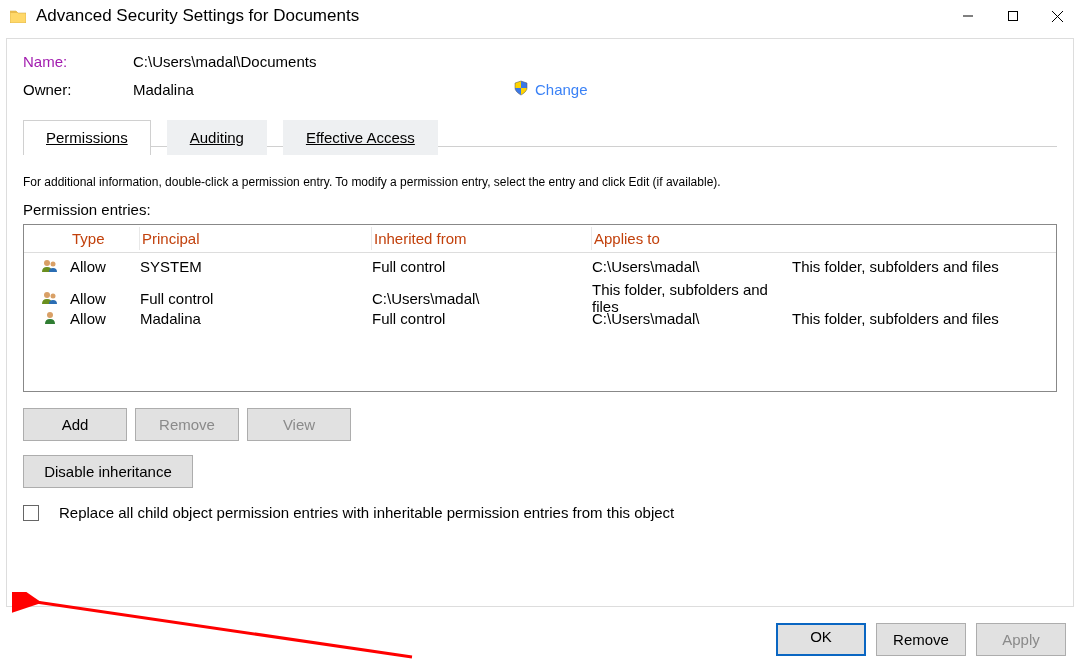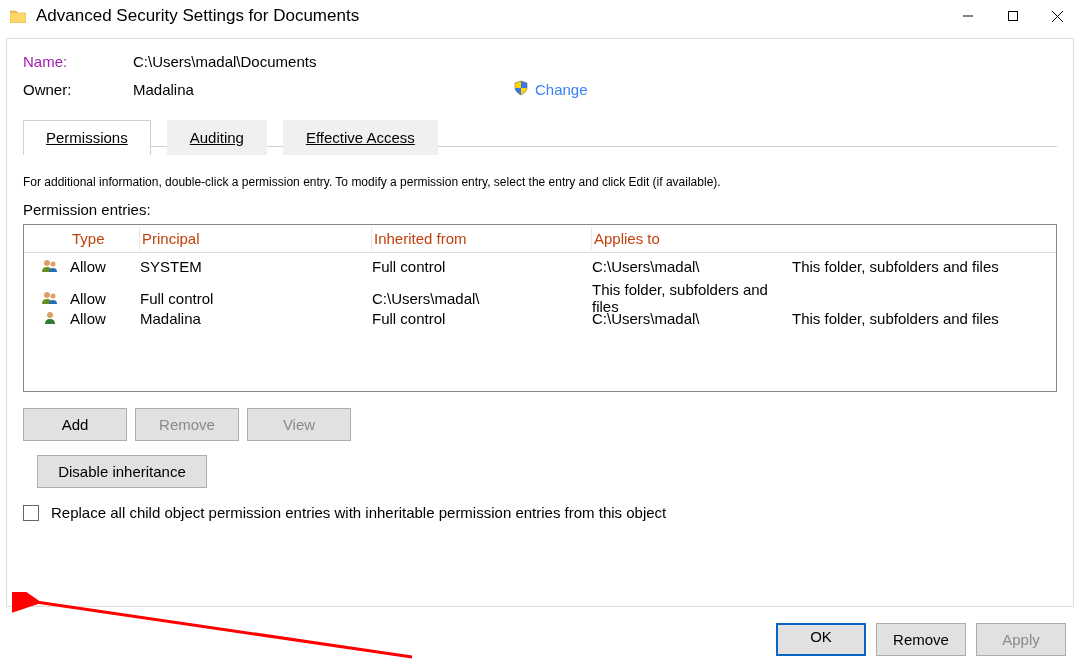--- a/index.html
+++ b/index.html
@@ -118,21 +118,21 @@
     border: 1px solid #adadad;
     padding: 7px 0;
     width: 104px;
     text-align: center;
     cursor: pointer;
     font-size: 15px;
   }
   .btn.disabled { color: #8a8a8a; cursor: default; }
   .btn-wide { width: 170px; }
   .checkrow {
-    display: flex; align-items: center; gap: 12px;
+    display: flex; align-items: center; gap: 20px;
     margin-top: 16px;
   }
   .checkbox {
     width: 16px; height: 16px;
     border: 1px solid #666;
     background: #fff;
   }
   .footer {
     display: flex; justify-content: flex-end; gap: 10px;
     padding: 10px 14px 12px;
@@ -262,21 +262,21 @@
         <div>This folder, subfolders and files</div>
       </div>
     </div>
 
     <div class="btnrow">
       <div class="btn">Add</div>
       <div class="btn disabled">Remove</div>
       <div class="btn disabled">View</div>
     </div>
 
-    <div class="btnrow" style="margin-top:14px;margin-left:14px;">
+    <div class="btnrow" style="margin-top:14px;">
       <div class="btn btn-wide">Disable inheritance</div>
     </div>
 
     <div class="checkrow">
       <div class="checkbox"></div>
       <div>Replace all child object permission entries with inheritable permission entries from this object</div>
     </div>
   </div>
 
   <div class="footer">

